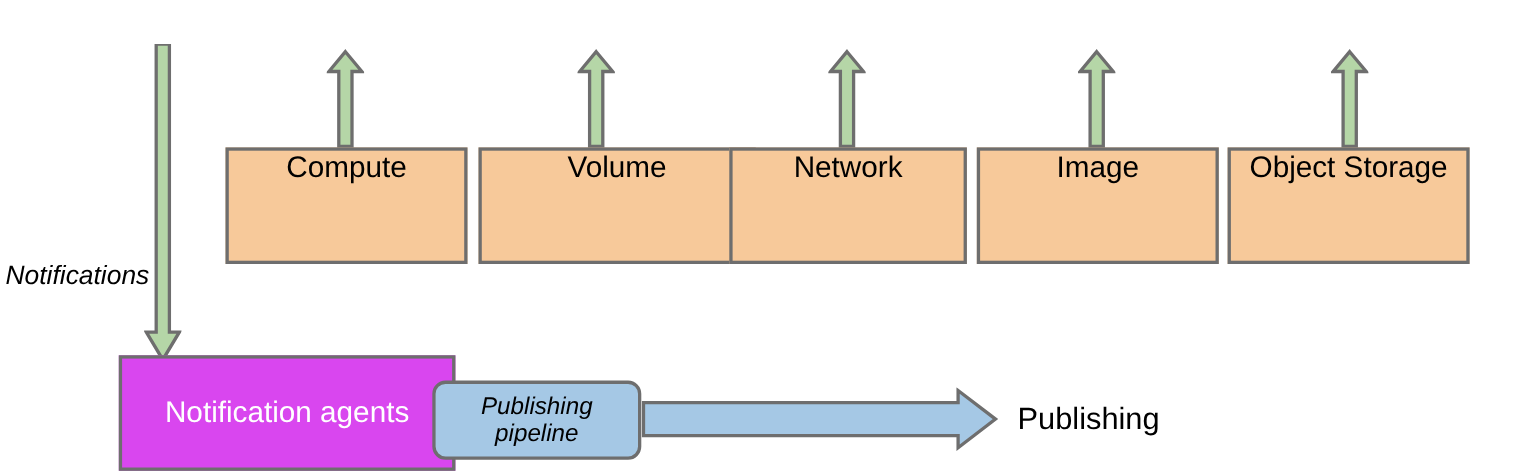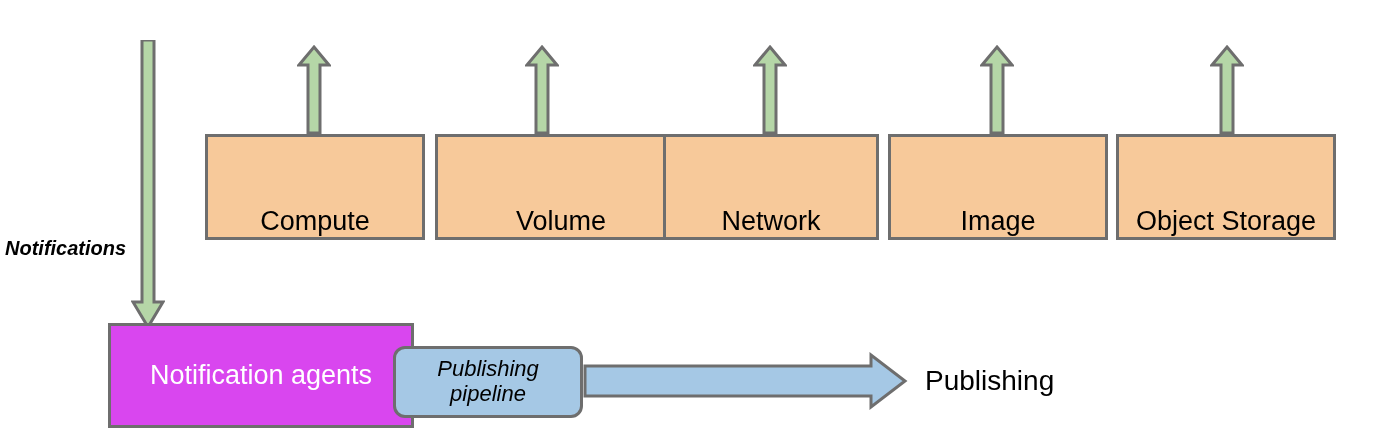--- a/index.html
+++ b/index.html
@@ -42,21 +42,21 @@
 
   
   .svc {
     position: absolute;
     top: 134px;
     height: 106px;
     background: #f7c99a;
     border: 3px solid #6e6e6e;
     box-sizing: border-box;
     display: flex;
-    align-items: flex-end;
+    align-items: flex-start;
     justify-content: center;
   }
   .svc-label {
     font-size: 27px;
     color: #000000;
     white-space: nowrap;
   }
 
   
   .up-arrow {
@@ -75,24 +75,23 @@
     width: 34px;
     height: 290px;
   }
   .down-arrow svg { display: block; width: 100%; height: 100%; }
 
   .notif-label {
     position: absolute;
     left: 5px;
     top: 237px;
     font-style: italic;
-    font-size: 20px;
-    color: #000000;
-    white-space: nowrap;
-    font-weight: bold;
+    font-size: 24px;
+    color: #000000;
+    white-space: nowrap;
   }
 
   
   .agents-box {
     position: absolute;
     left: 108px;
     top: 323px;
     width: 306px;
     height: 105px;
     background: #d946ef;

